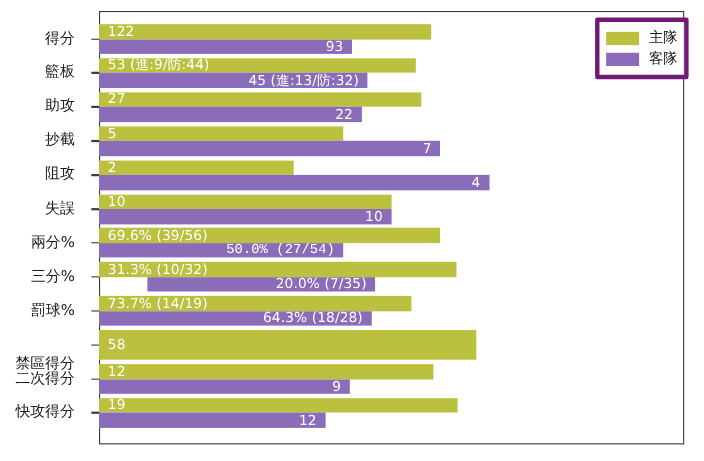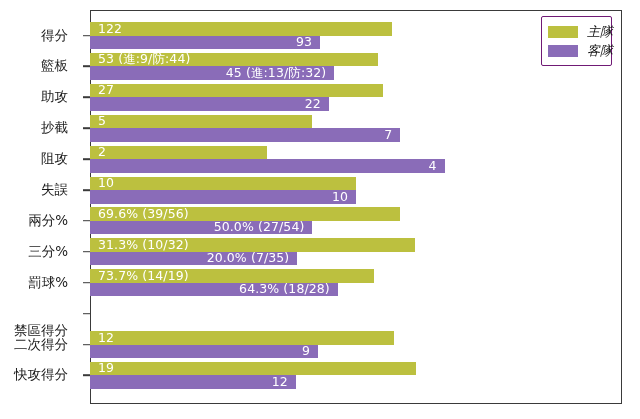--- a/index.html
+++ b/index.html
@@ -68,27 +68,26 @@
     position:absolute;
     left:83px;
     width:7px;height:1.6px;
     background:#3a3a3a;
     transform:translateY(-50%);
   }
   
   #legend{
     position:absolute;
     left:541px;top:16px;
-    width:71px;
+    width:85px;
     background:rgba(255,255,255,0.82);
-    border:1px solid #701a75;
+    border:4px solid #701a75;
     border-radius:2px;
     padding:5px 6px 5px 6px;
     box-sizing:border-box;
-    font-style:italic;
   }
   .legend-row{
     display:flex;
     align-items:center;
     height:19px;
   }
   .legend-swatch{
     width:30px;height:12px;
     flex:0 0 auto;
     margin-right:9px;
@@ -180,41 +179,44 @@
           <span class="seg-label">10</span>
         </div>
         <div class="seg seg-away" style="width: 50%; background: rgb(138, 108, 184);">
           <span class="seg-label">10</span>
         </div>
       </div>
       <div class="bar-row" style="top: 185.4px; height: 27px;">
         <div class="seg seg-home" style="width: 58.19%; background: rgb(188, 192, 63);">
           <span class="seg-label">69.6% (39/56)</span>
         </div>
-        <div class="seg seg-away" style="width: 41.81%; background: rgb(138, 108, 184);">
+        <div class="seg seg-away" style="width: 41.81%; background: rgb(138, 108, 184); font-family: Liberation Mono, monospace;">
           <span class="seg-label">50.0% (27/54)</span>
         </div>
       </div>
       <div class="bar-row" style="top: 216.3px; height: 27px;">
         <div class="seg seg-home" style="width: 61.02%; background: rgb(188, 192, 63);">
           <span class="seg-label">31.3% (10/32)</span>
         </div>
-        <div class="seg seg-away" style="width: 38.98%; background: rgb(138, 108, 184);">
+        <div class="seg seg-away" style="width: 38.98%; background: rgb(138, 108, 184); margin-left: 44px;">
           <span class="seg-label">20.0% (7/35)</span>
         </div>
       </div>
       <div class="bar-row" style="top: 247.2px; height: 27px;">
         <div class="seg seg-home" style="width: 53.41%; background: rgb(188, 192, 63);">
           <span class="seg-label">73.7% (14/19)</span>
         </div>
         <div class="seg seg-away" style="width: 46.59%; background: rgb(138, 108, 184);">
           <span class="seg-label">64.3% (18/28)</span>
         </div>
       </div>
       <div class="bar-row" style="top: 278.1px; height: 27px;">
+        <div class="seg seg-home" style="width: 64.44%; background: rgb(188, 192, 63);">
+          <span class="seg-label">58</span>
+        </div>
       </div>
       <div class="bar-row" style="top: 309px; height: 27px;">
         <div class="seg seg-home" style="width: 57.14%; background: rgb(188, 192, 63);">
           <span class="seg-label">12</span>
         </div>
         <div class="seg seg-away" style="width: 42.86%; background: rgb(138, 108, 184);">
           <span class="seg-label">9</span>
         </div>
       </div>
       <div class="bar-row" style="top: 339.9px; height: 27px;">

